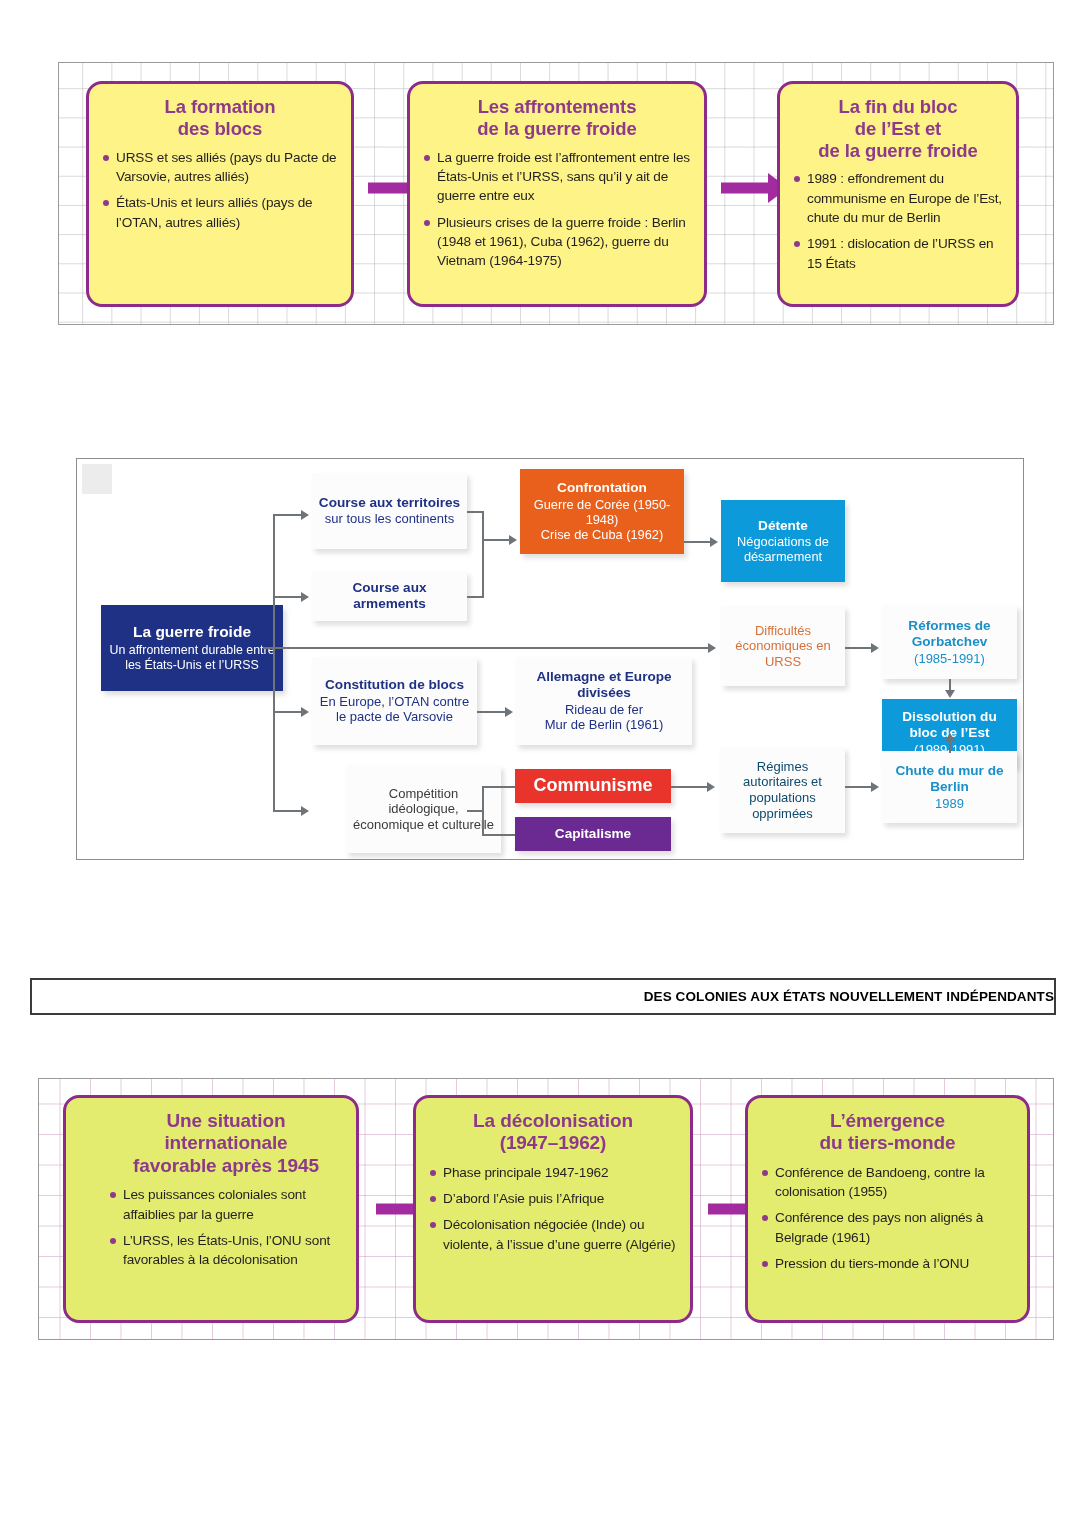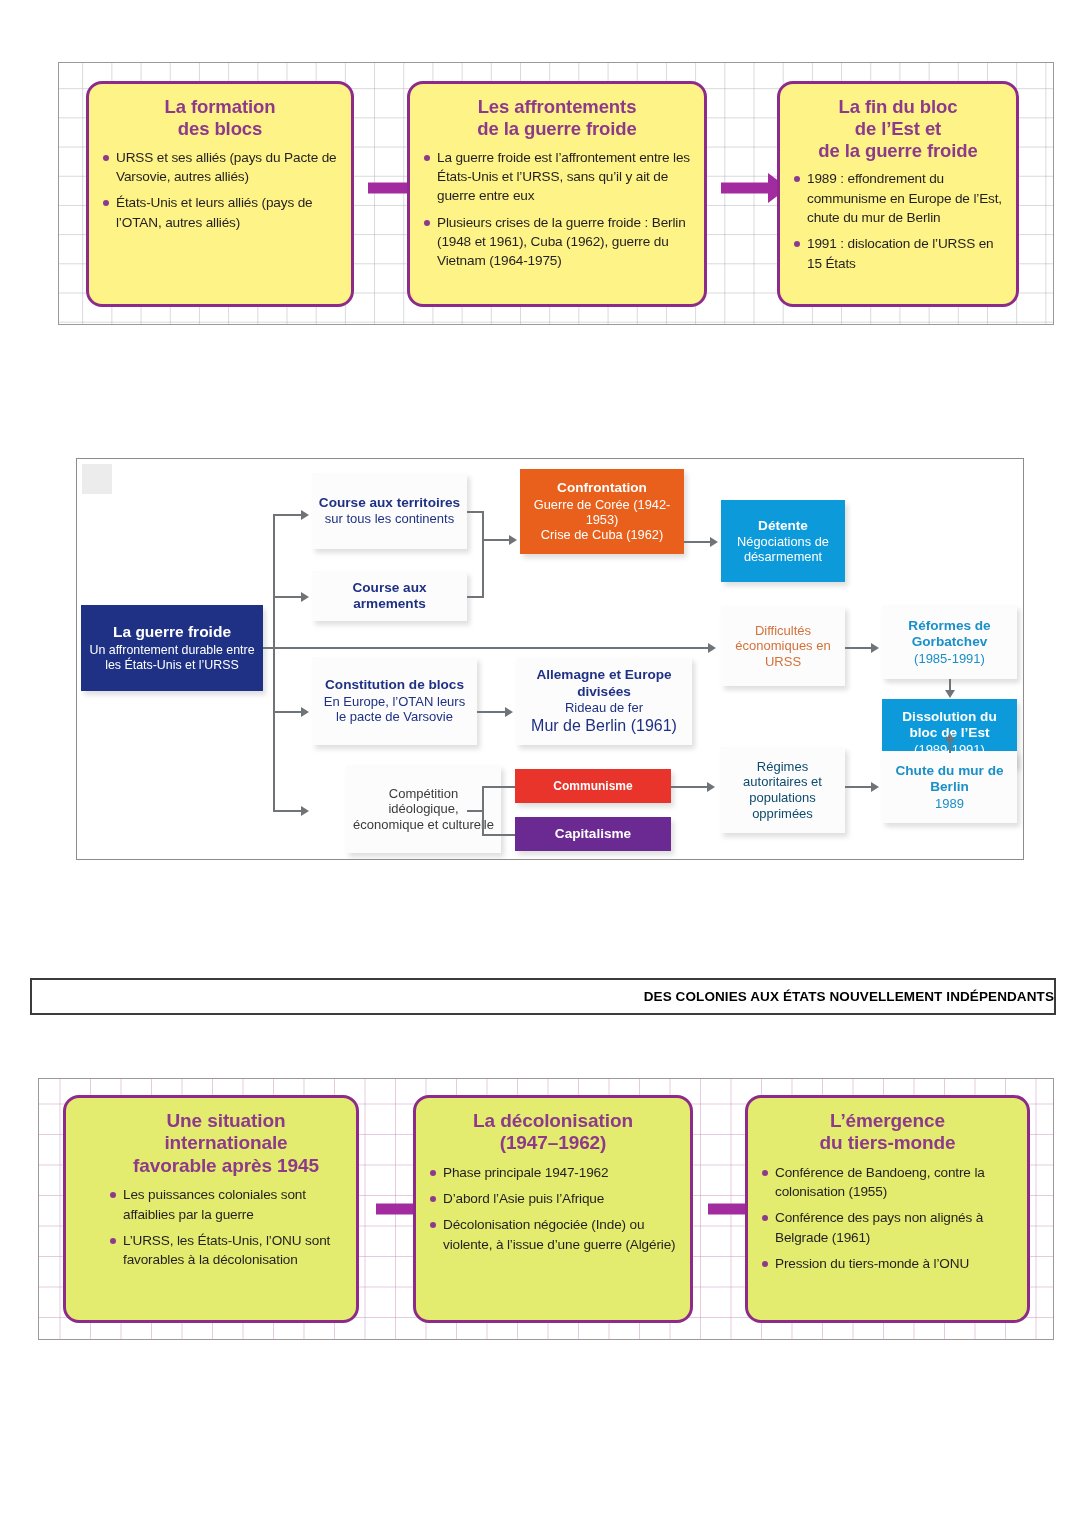--- a/index.html
+++ b/index.html
@@ -117,21 +117,21 @@
     flex-direction: column;
     align-items: center;
     justify-content: center;
     text-align: center;
     line-height: 1.2;
     box-shadow: 3px 4px 5px rgba(0,0,0,0.13);
   }
   .fbox .ft { font-weight: bold; }
   .fbox .fs { font-weight: normal; }
 
-  .fbox.navy   { background: #1f3184; color: #ffffff; }
+  .fbox.navy   { background: #1f3184; color: #ffffff; margin-left: 20px; }
   .fbox.white  { background: #fcfcfc; color: #1f3184; }
   .fbox.orange { background: #e8601c; color: #ffffff; }
   .fbox.cyan   { background: #0c9ada; color: #ffffff; }
   .fbox.ltblue-text { background: #fcfcfc; color: #1a8fc8; }
   .fbox.orange-text { background: #fcfcfc; color: #d4713a; }
   .fbox.red-text    { background: #fcfcfc; color: #0c4a6e; }
   .fbox.red    { background: #e8342a; color: #ffffff; }
   .fbox.violet { background: #6b2a92; color: #ffffff; }
 
   
@@ -248,38 +248,38 @@
   <div class="hline" style="left:196px; top:137px; width:30px;"></div>
   <div class="ahead-r" style="left:224px; top:133px;"></div>
   <div class="fbox white" style="left:235px; top:112px; width:155px; height:50px; padding:4px 6px;">
     <div class="ft" style="font-size:13.6px;">Course aux armements</div>
   </div>
 
   <div class="hline" style="left:196px; top:252px; width:30px;"></div>
   <div class="ahead-r" style="left:224px; top:248px;"></div>
   <div class="fbox white" style="left:235px; top:198px; width:165px; height:88px; padding:4px 6px;">
     <div class="ft" style="font-size:13.6px;">Constitution de blocs</div>
-    <div class="fs" style="font-size:13px;">En Europe, l’OTAN leurs le pacte de Varsovie</div>
+    <div class="fs" style="font-size:13px;">En Europe, l’OTAN contre le pacte de Varsovie</div>
   </div>
 
   <div class="hline" style="left:196px; top:351px; width:30px;"></div>
   <div class="ahead-r" style="left:224px; top:347px;"></div>
   <div class="fbox white" style="left:235px; top:306px; width:155px; height:88px; padding:4px 6px; color:#3b3b3b;margin-left:34px;">
     <div class="fs" style="font-size:13px;">Compétition idéologique, économique et culturelle</div>
   </div>
 
   <div class="vline" style="left:405px; top:52px; height:86px;"></div>
   <div class="hline" style="left:390px; top:52px; width:17px;"></div>
   <div class="hline" style="left:390px; top:137px; width:17px;"></div>
   <div class="hline" style="left:405px; top:80px; width:30px;"></div>
   <div class="ahead-r" style="left:432px; top:76px;"></div>
 
   <div class="fbox orange" style="left:443px; top:10px; width:164px; height:85px; padding:4px 6px;">
     <div class="ft" style="font-size:13.6px;">Confrontation</div>
-    <div class="fs" style="font-size:12.8px;">Guerre de Corée (1942-1953)</div>
+    <div class="fs" style="font-size:12.8px;">Guerre de Corée (1950-1948)</div>
     <div class="fs" style="font-size:12.8px;">Crise de Cuba (1962)</div>
   </div>
 
   <div class="hline" style="left:607px; top:82px; width:28px;"></div>
   <div class="ahead-r" style="left:633px; top:78px;"></div>
 
   <div class="fbox cyan" style="left:644px; top:41px; width:124px; height:82px; padding:4px 6px;">
     <div class="ft" style="font-size:13.6px;">Détente</div>
     <div class="fs" style="font-size:12.8px;">Négociations de désarmement</div>
   </div>
@@ -305,30 +305,30 @@
   <div class="fbox cyan" style="left:805px; top:240px; width:135px; height:68px; padding:4px 6px;">
     <div class="ft" style="font-size:13.6px;">Dissolution du bloc de l’Est</div>
     <div class="fs" style="font-size:13px;">(1989-1991)</div>
   </div>
 
   <div class="hline" style="left:400px; top:252px; width:30px;"></div>
   <div class="ahead-r" style="left:428px; top:248px;"></div>
   <div class="fbox white" style="left:439px; top:198px; width:176px; height:88px; padding:4px 6px;">
     <div class="ft" style="font-size:13.6px;">Allemagne et Europe divisées</div>
     <div class="fs" style="font-size:13px;">Rideau de fer</div>
-    <div class="fs" style="font-size:16px;">Mur de Berlin (1961)</div>
+    <div class="fs" style="font-size:13px;">Mur de Berlin (1961)</div>
   </div>
 
   <div class="vline" style="left:405px; top:327px; height:48px;"></div>
   <div class="hline" style="left:390px; top:351px; width:17px;"></div>
   <div class="hline" style="left:405px; top:327px; width:33px;"></div>
   <div class="hline" style="left:405px; top:375px; width:33px;"></div>
 
   <div class="fbox red" style="left:438px; top:310px; width:156px; height:34px; padding:2px 6px;">
-    <div class="ft" style="font-size:12px;">Communisme</div>
+    <div class="ft" style="font-size:18px;">Communisme</div>
   </div>
   <div class="fbox violet" style="left:438px; top:358px; width:156px; height:34px; padding:2px 6px;text-align:right;">
     <div class="ft" style="font-size:13.6px;">Capitalisme</div>
   </div>
 
   <div class="hline" style="left:594px; top:327px; width:38px;"></div>
   <div class="ahead-r" style="left:630px; top:323px;"></div>
 
   <div class="fbox red-text" style="left:643px; top:288px; width:125px; height:86px; padding:4px 6px;">
     <div class="fs" style="font-size:13px;">Régimes autoritaires et populations opprimées</div>

